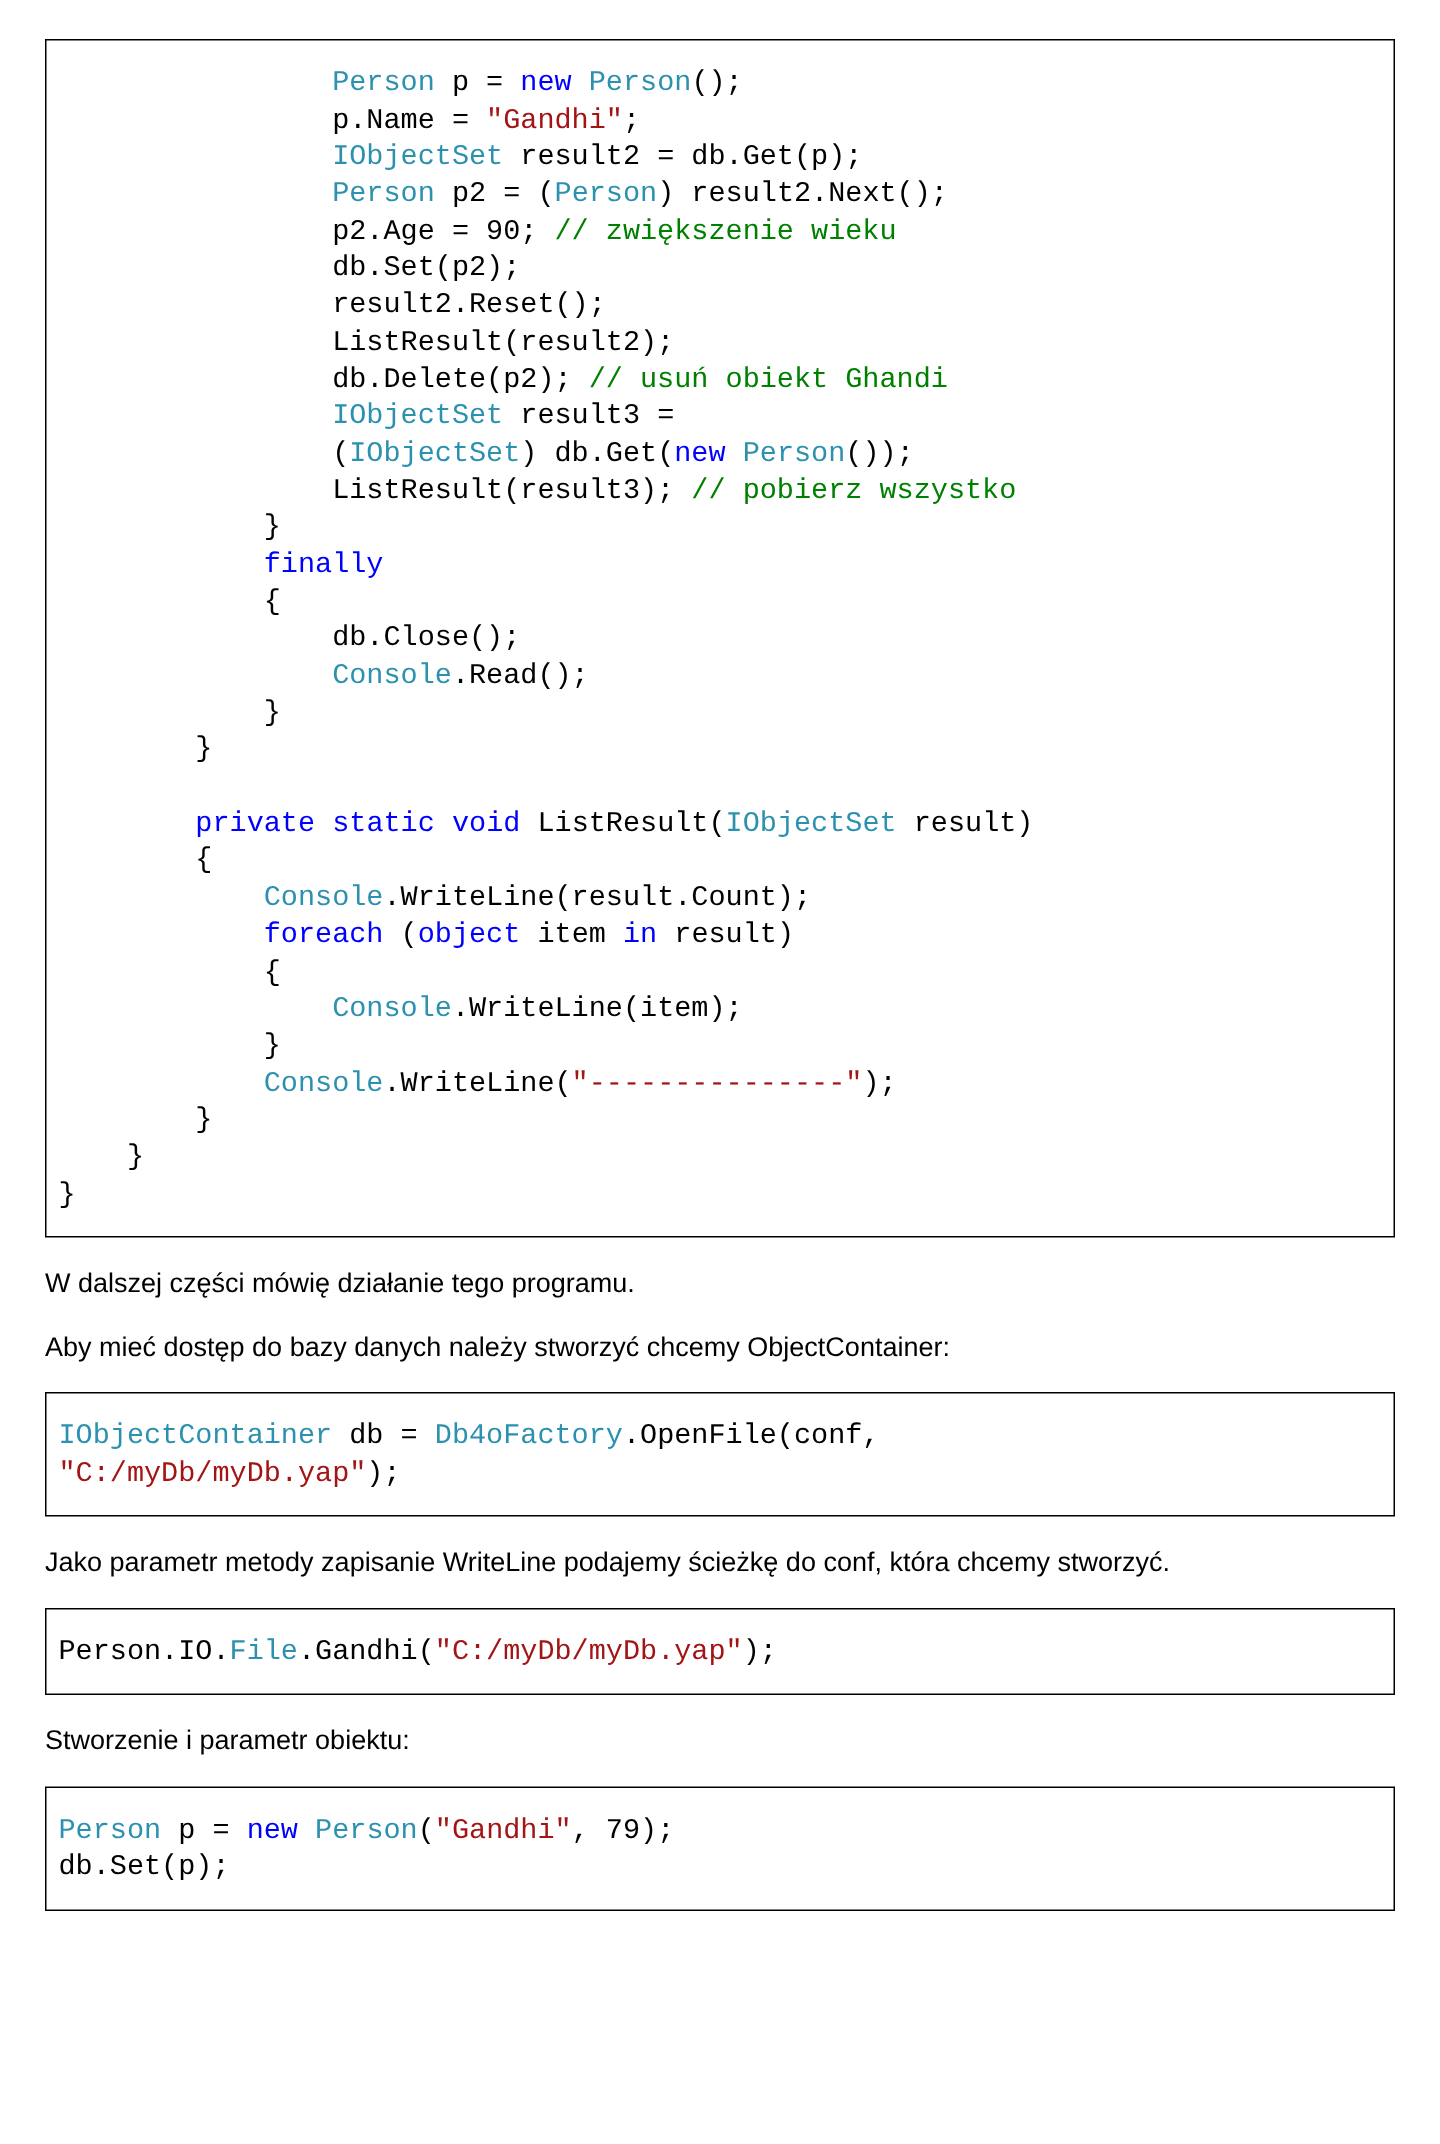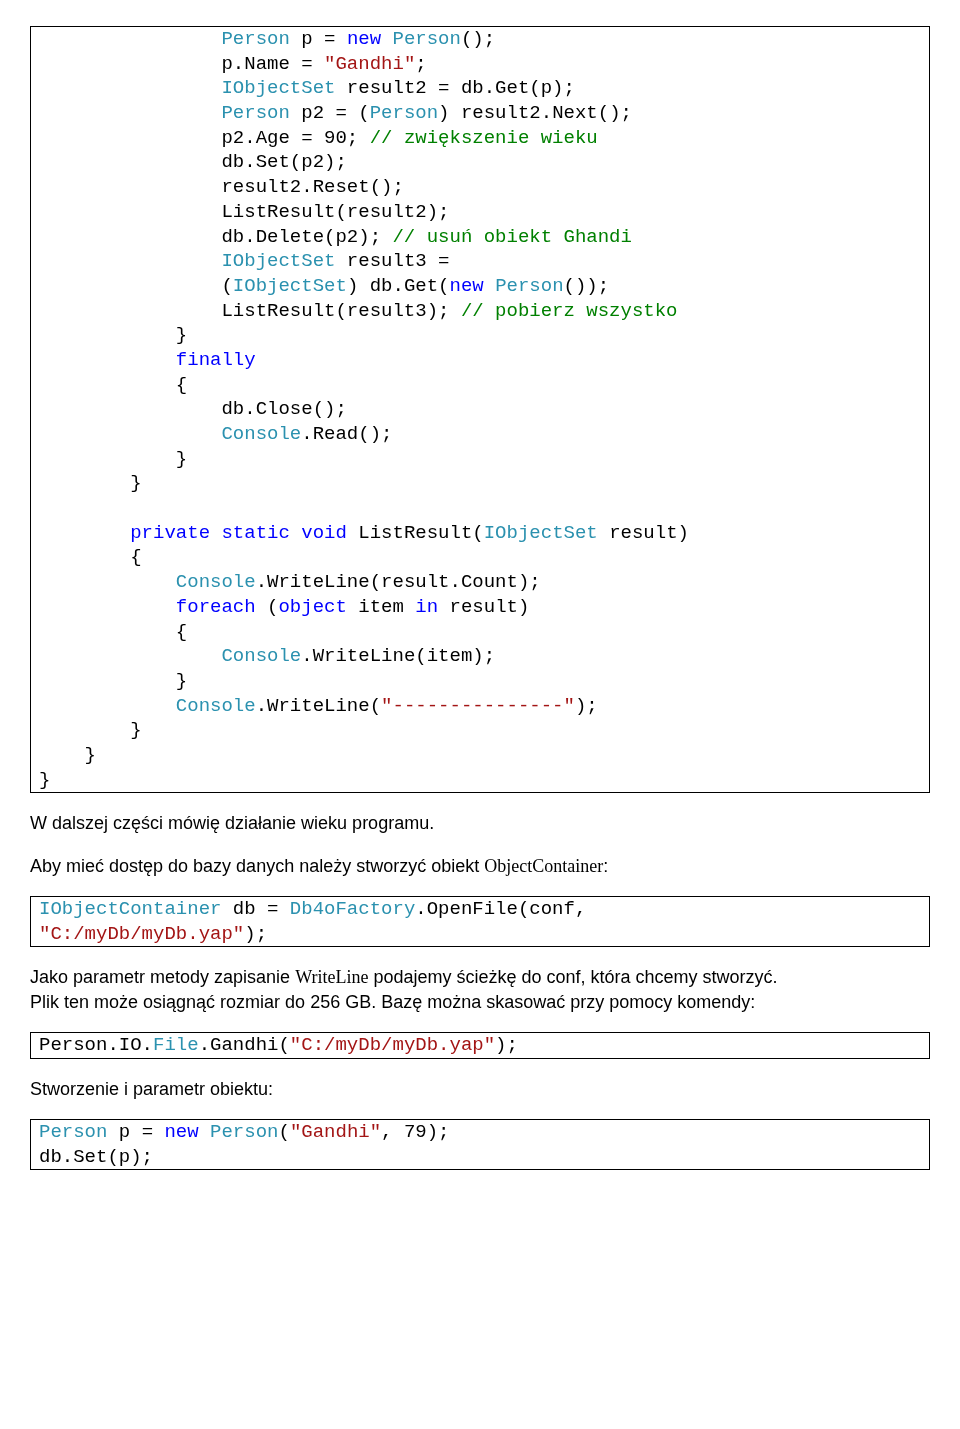--- a/index.html
+++ b/index.html
@@ -6,30 +6,30 @@
     font-family: Arial, Helvetica, sans-serif;
     font-size: 18px;
     margin: 0;
     padding: 20px 30px;
     background: #fff;
     color: #000;
     line-height: 1.35;
   }
   .code-box {
     border: 1px solid #000;
-    padding: 0 8px;
+    padding: 16px 8px;
     font-family: "Courier New", Courier, monospace;
     font-size: 19px;
     white-space: pre;
     line-height: 1.3;
     margin: 6px 0 18px 0;
     overflow-x: auto;
   }
   .code-inline {
-    font-family: Liberation Serif, serif;
+    font-family: Liberation Sans, sans-serif;
   }
   .kw-blue   { color: #0000ff; }
   .kw-teal   { color: #2b91af; }
   .kw-green  { color: #008000; }
   .kw-red    { color: #a31515; }
   p { margin: 18px 0; }
 </style>
 </head>
 <body>
 
@@ -58,27 +58,27 @@
             <span class="kw-teal">Console</span><span>.WriteLine(result.Count);</span>
             <span class="kw-blue">foreach</span><span> (</span><span class="kw-blue">object</span><span> item </span><span class="kw-blue">in</span><span> result)</span>
             <span>{</span>
                 <span class="kw-teal">Console</span><span>.WriteLine(item);</span>
             <span>}</span>
             <span class="kw-teal">Console</span><span>.WriteLine(</span><span class="kw-red">"---------------"</span><span>);</span>
         <span>}</span>
     <span>}</span>
 <span>}</span></div>
 
-<p>W dalszej części mówię działanie wieku programu.</p>
+<p>W dalszej części mówię działanie tego programu.</p>
 
-<p><span>Aby mieć dostęp do bazy danych należy stworzyć obiekt </span><span class="code-inline">ObjectContainer</span><span>:</span></p>
+<p><span>Aby mieć dostęp do bazy danych należy stworzyć chcemy </span><span class="code-inline">ObjectContainer</span><span>:</span></p>
 
 <div class="code-box"><span class="kw-teal">IObjectContainer</span><span> db = </span><span class="kw-teal">Db4oFactory</span><span>.OpenFile(conf,</span>
 <span class="kw-red">"C:/myDb/myDb.yap"</span><span>);</span></div>
 
-<p><span>Jako parametr metody zapisanie </span><span class="code-inline">WriteLine</span><span> podajemy ścieżkę do conf, która chcemy stworzyć.</span><br><span>Plik ten może osiągnąć rozmiar do 256 GB. Bazę można skasować przy pomocy komendy:</span></p>
+<p><span>Jako parametr metody zapisanie </span><span class="code-inline">WriteLine</span><span> podajemy ścieżkę do conf, która chcemy stworzyć.</span><br></p>
 
 <div class="code-box"><span>Person.IO.</span><span class="kw-teal">File</span><span>.Gandhi(</span><span class="kw-red">"C:/myDb/myDb.yap"</span><span>);</span></div>
 
 <p>Stworzenie i parametr obiektu:</p>
 
 <div class="code-box"><span class="kw-teal">Person</span><span> p = </span><span class="kw-blue">new</span><span> </span><span class="kw-teal">Person</span><span>(</span><span class="kw-red">"Gandhi"</span><span>, 79);</span>
 <span>db.Set(p);</span></div>
 
 </body></html>

